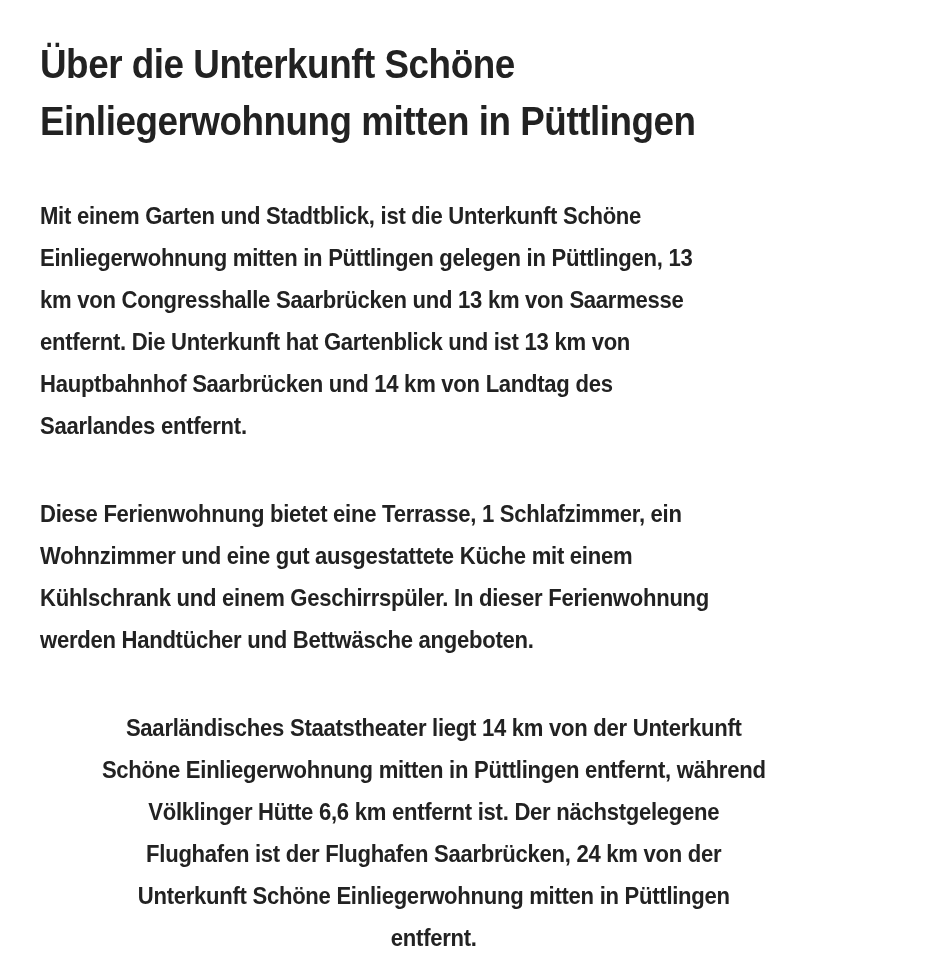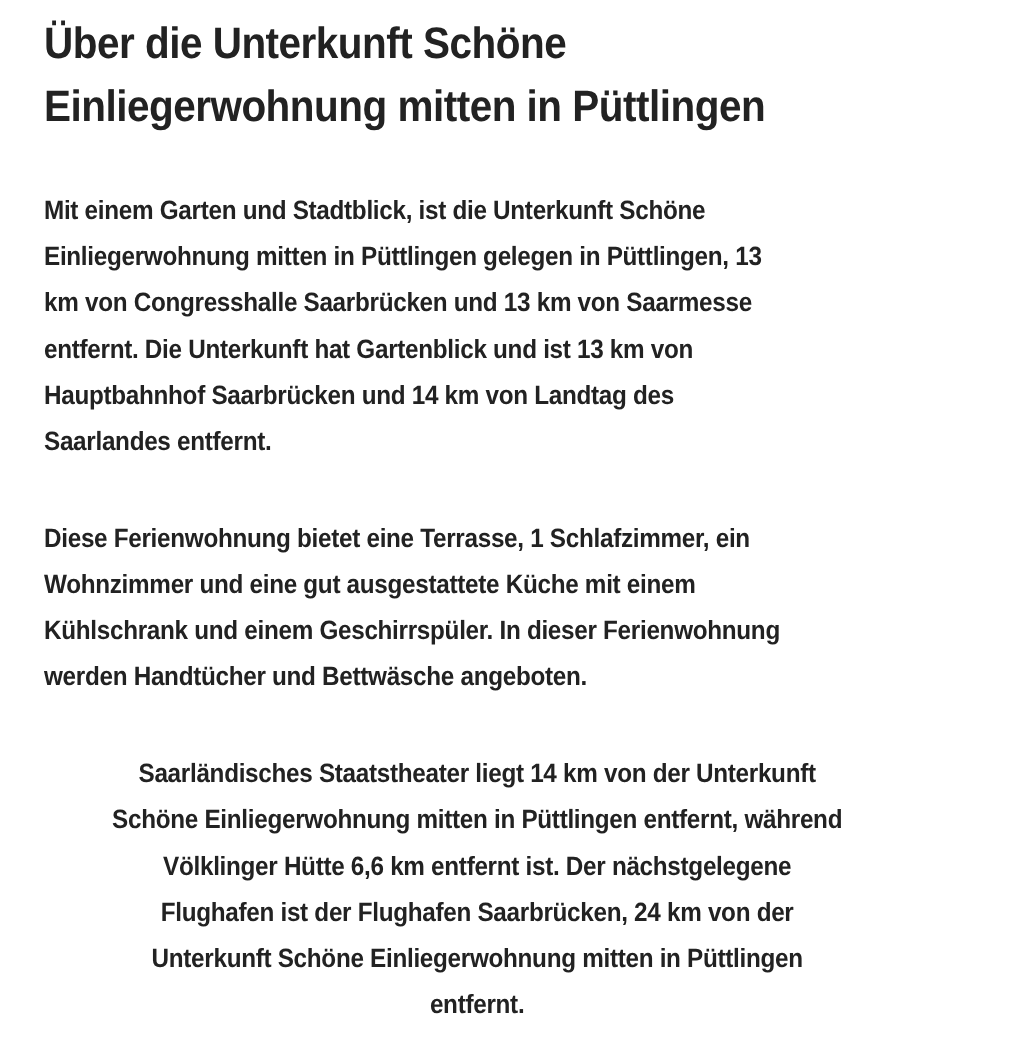--- a/index.html
+++ b/index.html
@@ -13,21 +13,21 @@
   }
   body {
     width: 936px;
     height: 960px;
     background: var(--bg);
     color: var(--text);
     font-family: "Liberation Sans", "DejaVu Sans", sans-serif;
     overflow: hidden;
   }
   .content {
-    padding: 12px 40px 0 40px;
+    padding: 36px 40px 0 40px;
   }
   .title {
     margin: 0 0 45px 0;
     font-size: 40px;
     line-height: 57px;
     font-weight: 700;
     letter-spacing: -0.5px;
   }
   .para {
     margin: 0 0 46px 0;

